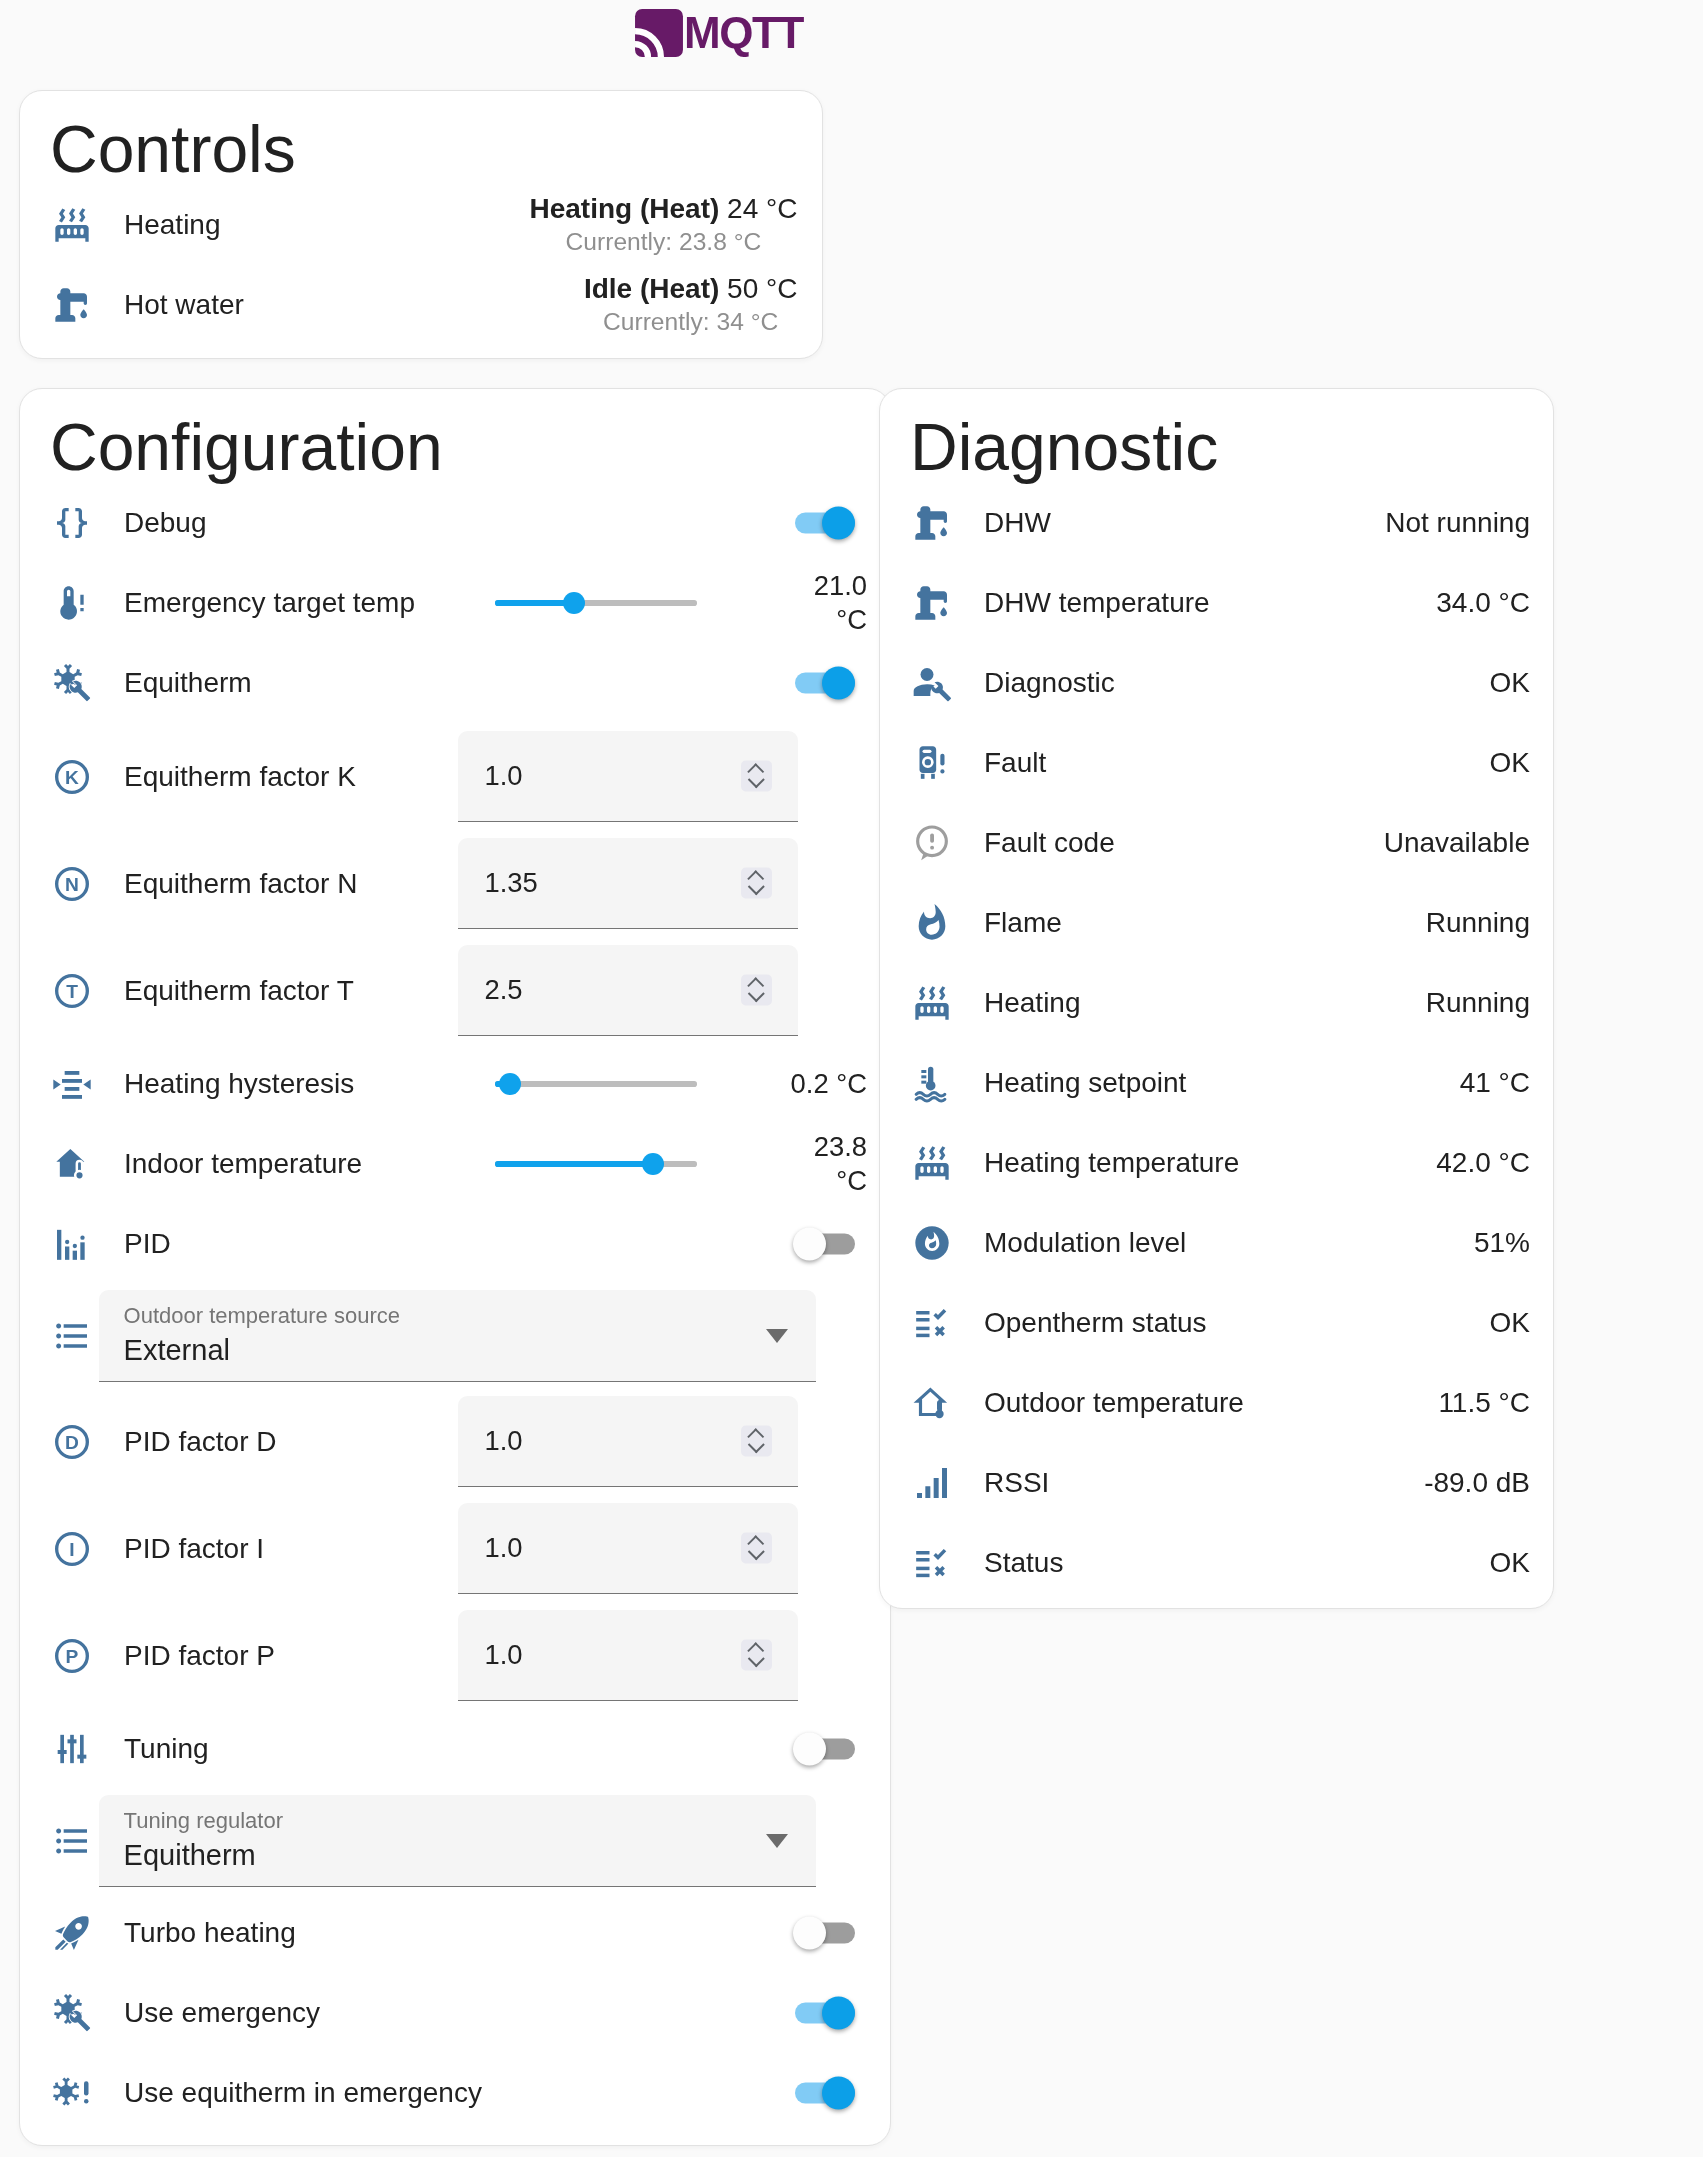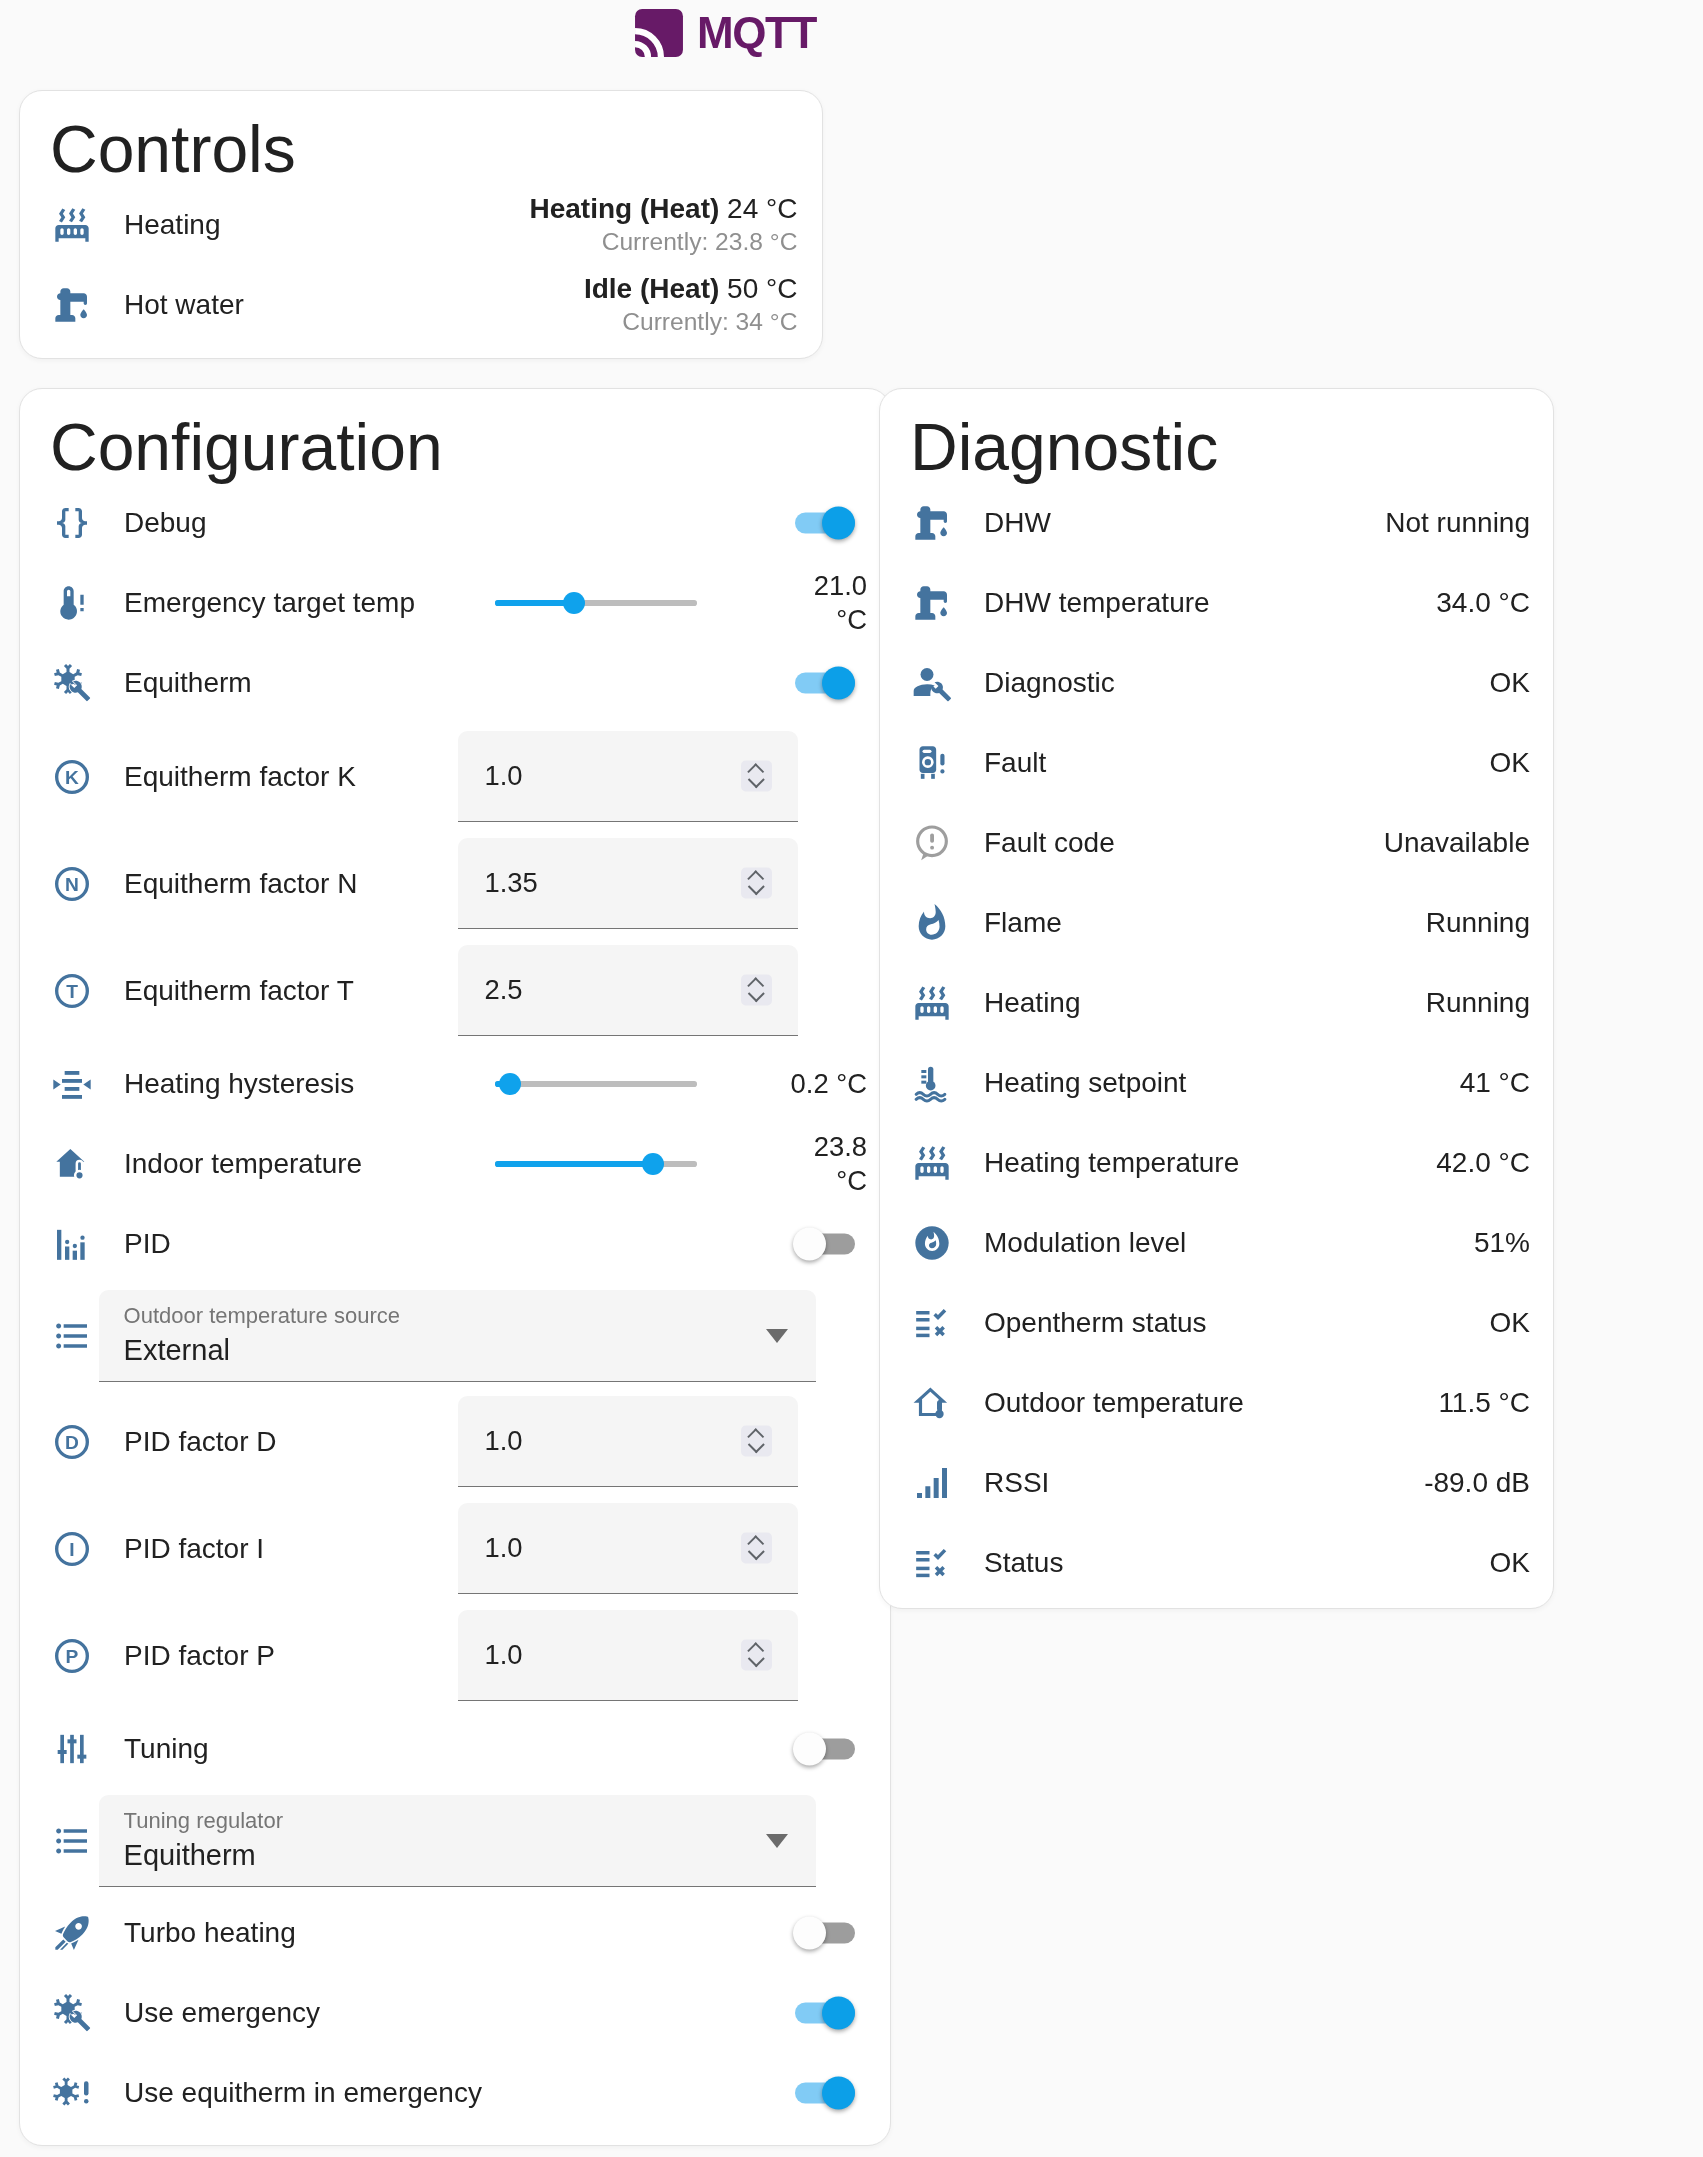--- a/index.html
+++ b/index.html
@@ -1,18 +1,18 @@
 <!DOCTYPE html>
 <html style="font-size:15px"><head>
 <meta charset="utf-8">
 <style>
   html,body{margin:0;padding:0;}
   body{width:1703px;height:2158px;background:#fafafa;font-family:"Liberation Sans",sans-serif;
        color:#212121;position:relative;overflow:hidden;}
-  .logo{position:absolute;left:634px;top:7.6px;display:flex;align-items:center;gap:13px;}
+  .logo{position:absolute;left:634px;top:7.6px;display:flex;align-items:center;gap:0;}
   .logo-mark{width:50px;height:50px;display:block;}
   .logo-mark svg{width:100%;height:100%;display:block;}
   .logo-text{font-size:44px;font-weight:bold;color:#671a67;letter-spacing:-1.4px;}
   .card{position:absolute;background:#ffffff;border:1.9px solid #e2e2e2;border-radius:23px;
         box-sizing:border-box;box-shadow:0 1.9px 5.7px rgba(0,0,0,0.04);}
   .card-controls{left:19px;top:90px;width:804px;height:269px;}
   .card-config{left:19px;top:388px;width:872px;height:1758px;}
   .card-diag{left:879px;top:388px;width:675px;height:1221px;}
   .card-title{margin:0;height:66px;padding:28px 0 0 30px;font-size:66px;line-height:61px;
               font-weight:400;color:#212121;}
@@ -54,21 +54,21 @@
   .chev.down{bottom:5.7px;transform:translateX(-50%) rotate(135deg);}
   
   .selbox{position:absolute;left:79px;top:5.7px;width:717px;height:92px;background:#f5f5f5;
           border-bottom:1.9px solid #757575;border-radius:9.5px 9.5px 0 0;box-sizing:border-box;cursor:pointer;}
   .selbox .slabel{position:absolute;left:24.6px;top:13.2px;font-size:22px;color:#757575;}
   .selbox .sval{position:absolute;left:24.6px;top:44px;font-size:29px;color:#212121;}
   .selbox .caret{position:absolute;right:28px;top:50%;margin-top:-6.6px;width:0;height:0;
           border-left:11.4px solid transparent;border-right:11.4px solid transparent;
           border-top:14px solid #6b6b6b;}
   
-  .cval{position:absolute;right:24.6px;top:50%;transform:translateY(-50%);text-align:right;cursor:pointer;}
+  .cval{position:absolute;right:24.6px;top:50%;transform:translateY(-50%);text-align:center;cursor:pointer;}
   .cval .line1{font-size:28px;color:#212121;line-height:34px;white-space:nowrap;}
   .cval .line1 b{font-weight:bold;}
   .cval .line2{font-size:24.6px;color:#8f8f8f;line-height:32px;white-space:nowrap;}
 </style>
 </head>
 <body>
 
 <div>
   <header class="logo">
     <span class="logo-mark" id="logo-mark">

